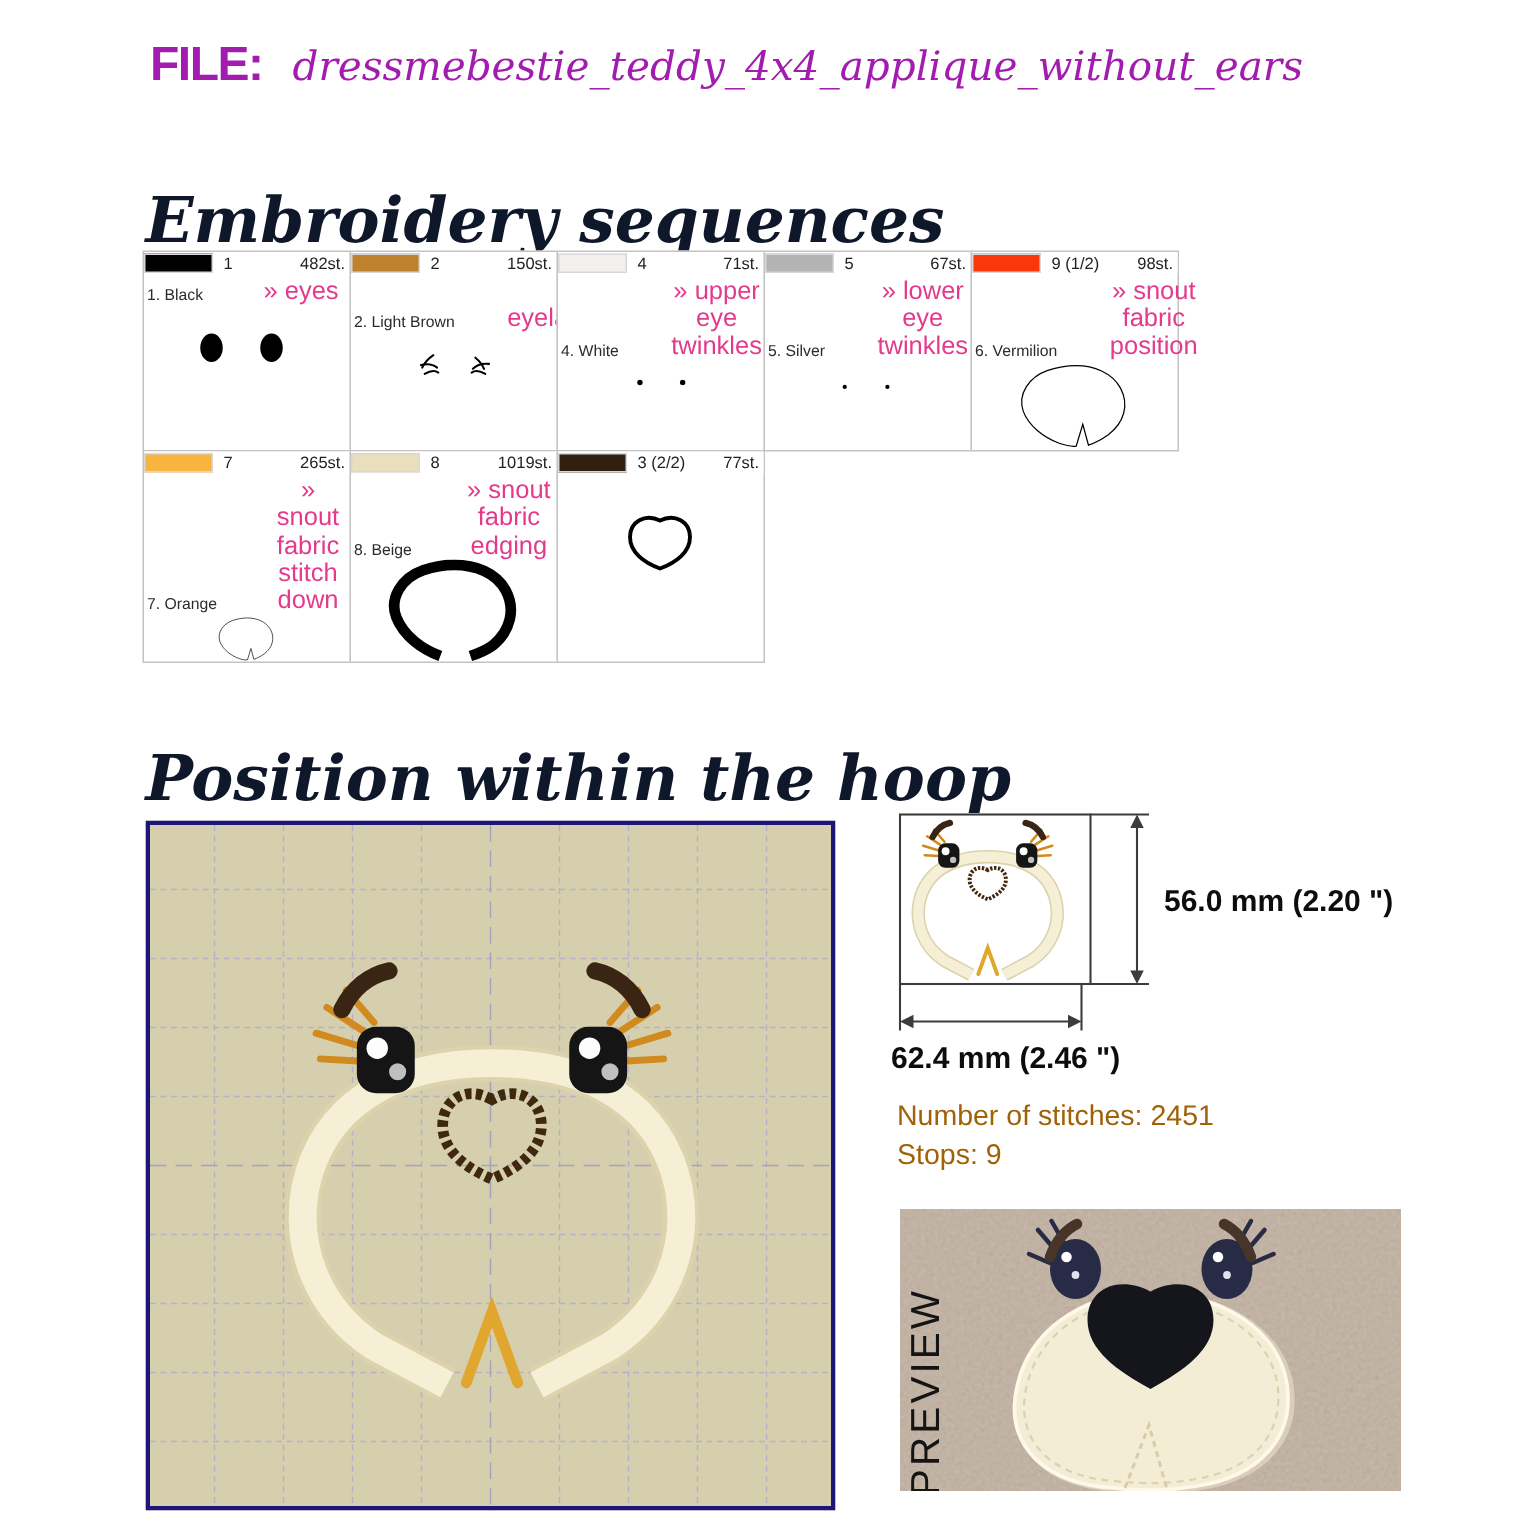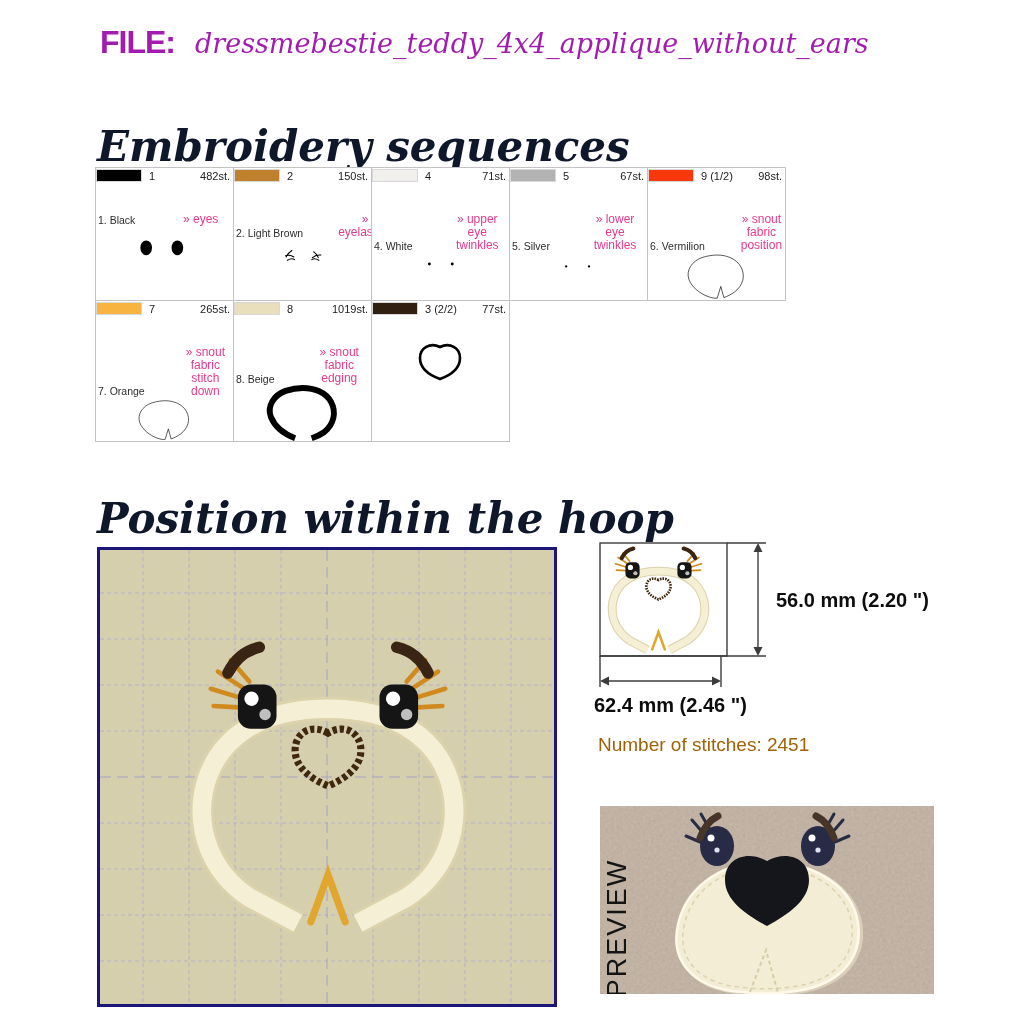--- a/index.html
+++ b/index.html
@@ -28,21 +28,21 @@
   .row1 .cell{height:132px;}
   .row2 .cell{height:140px;margin-top:-1px;}
   .cell-head{display:flex;align-items:center;height:15px;font-size:11px;
              color:#222;background:#fff;}
   .swatch{width:46px;height:13px;display:inline-block;border:1px solid #d8d8d8;
           box-sizing:border-box;flex:none;}
   .num{margin-left:7px;flex:1;}
   .st{margin-right:3px;}
   .cell-label{display:flex;align-items:flex-end;padding:2px 2px 0 2px;line-height:1.08;gap:35px;}
   .cname{font-size:10.5px;color:#2b2b2b;white-space:nowrap;padding-top:2px;}
-  .cdesc{flex:1;font-size:12px;color:#e43a8c;text-align:center;margin-top:28px;}
+  .cdesc{flex:1;font-size:17px;color:#e43a8c;text-align:center;}
   .thumb{flex:1;width:100%;min-height:0;}
 
   
   .hoop{top:547px;left:97px;}
 
   
   .dims{top:535px;left:588px;}
   .dim-text{font-family:"Liberation Sans",sans-serif;font-weight:bold;font-size:20px;fill:#0d0d0d;}
 
   
@@ -271,20 +271,21 @@
   <polygon points="170,8 165.5,17 174.5,17" fill="#3c3c3c"></polygon>
   <polygon points="170,121 165.5,112 174.5,112" fill="#3c3c3c"></polygon>
   <polygon points="12,146 21,141.5 21,150.5" fill="#3c3c3c"></polygon>
   <polygon points="133,146 124,141.5 124,150.5" fill="#3c3c3c"></polygon>
   <text class="dim-text" x="188" y="72">56.0 mm (2.20 ")</text>
   <text class="dim-text" x="6" y="177">62.4 mm (2.46 ")</text>
 </svg>
 
 <div class="abs stats">
   <div>Number of stitches: 2451</div>
+  <div>Stops: 9</div>
 </div>
 
 <svg class="abs preview" width="334" height="188" viewBox="0 0 334 188">
   <defs>
     <filter id="nz" x="0" y="0" width="100%" height="100%">
       <feTurbulence type="fractalNoise" baseFrequency="0.35" numOctaves="3" seed="7"></feTurbulence>
       <feColorMatrix type="matrix" values="0 0 0 0 1  0 0 0 0 0.98  0 0 0 0 0.93  0.5 0.5 0.5 0 0"></feColorMatrix>
     </filter>
   </defs>
   <rect x="0" y="0" width="334" height="188" fill="#b4a393"></rect>

